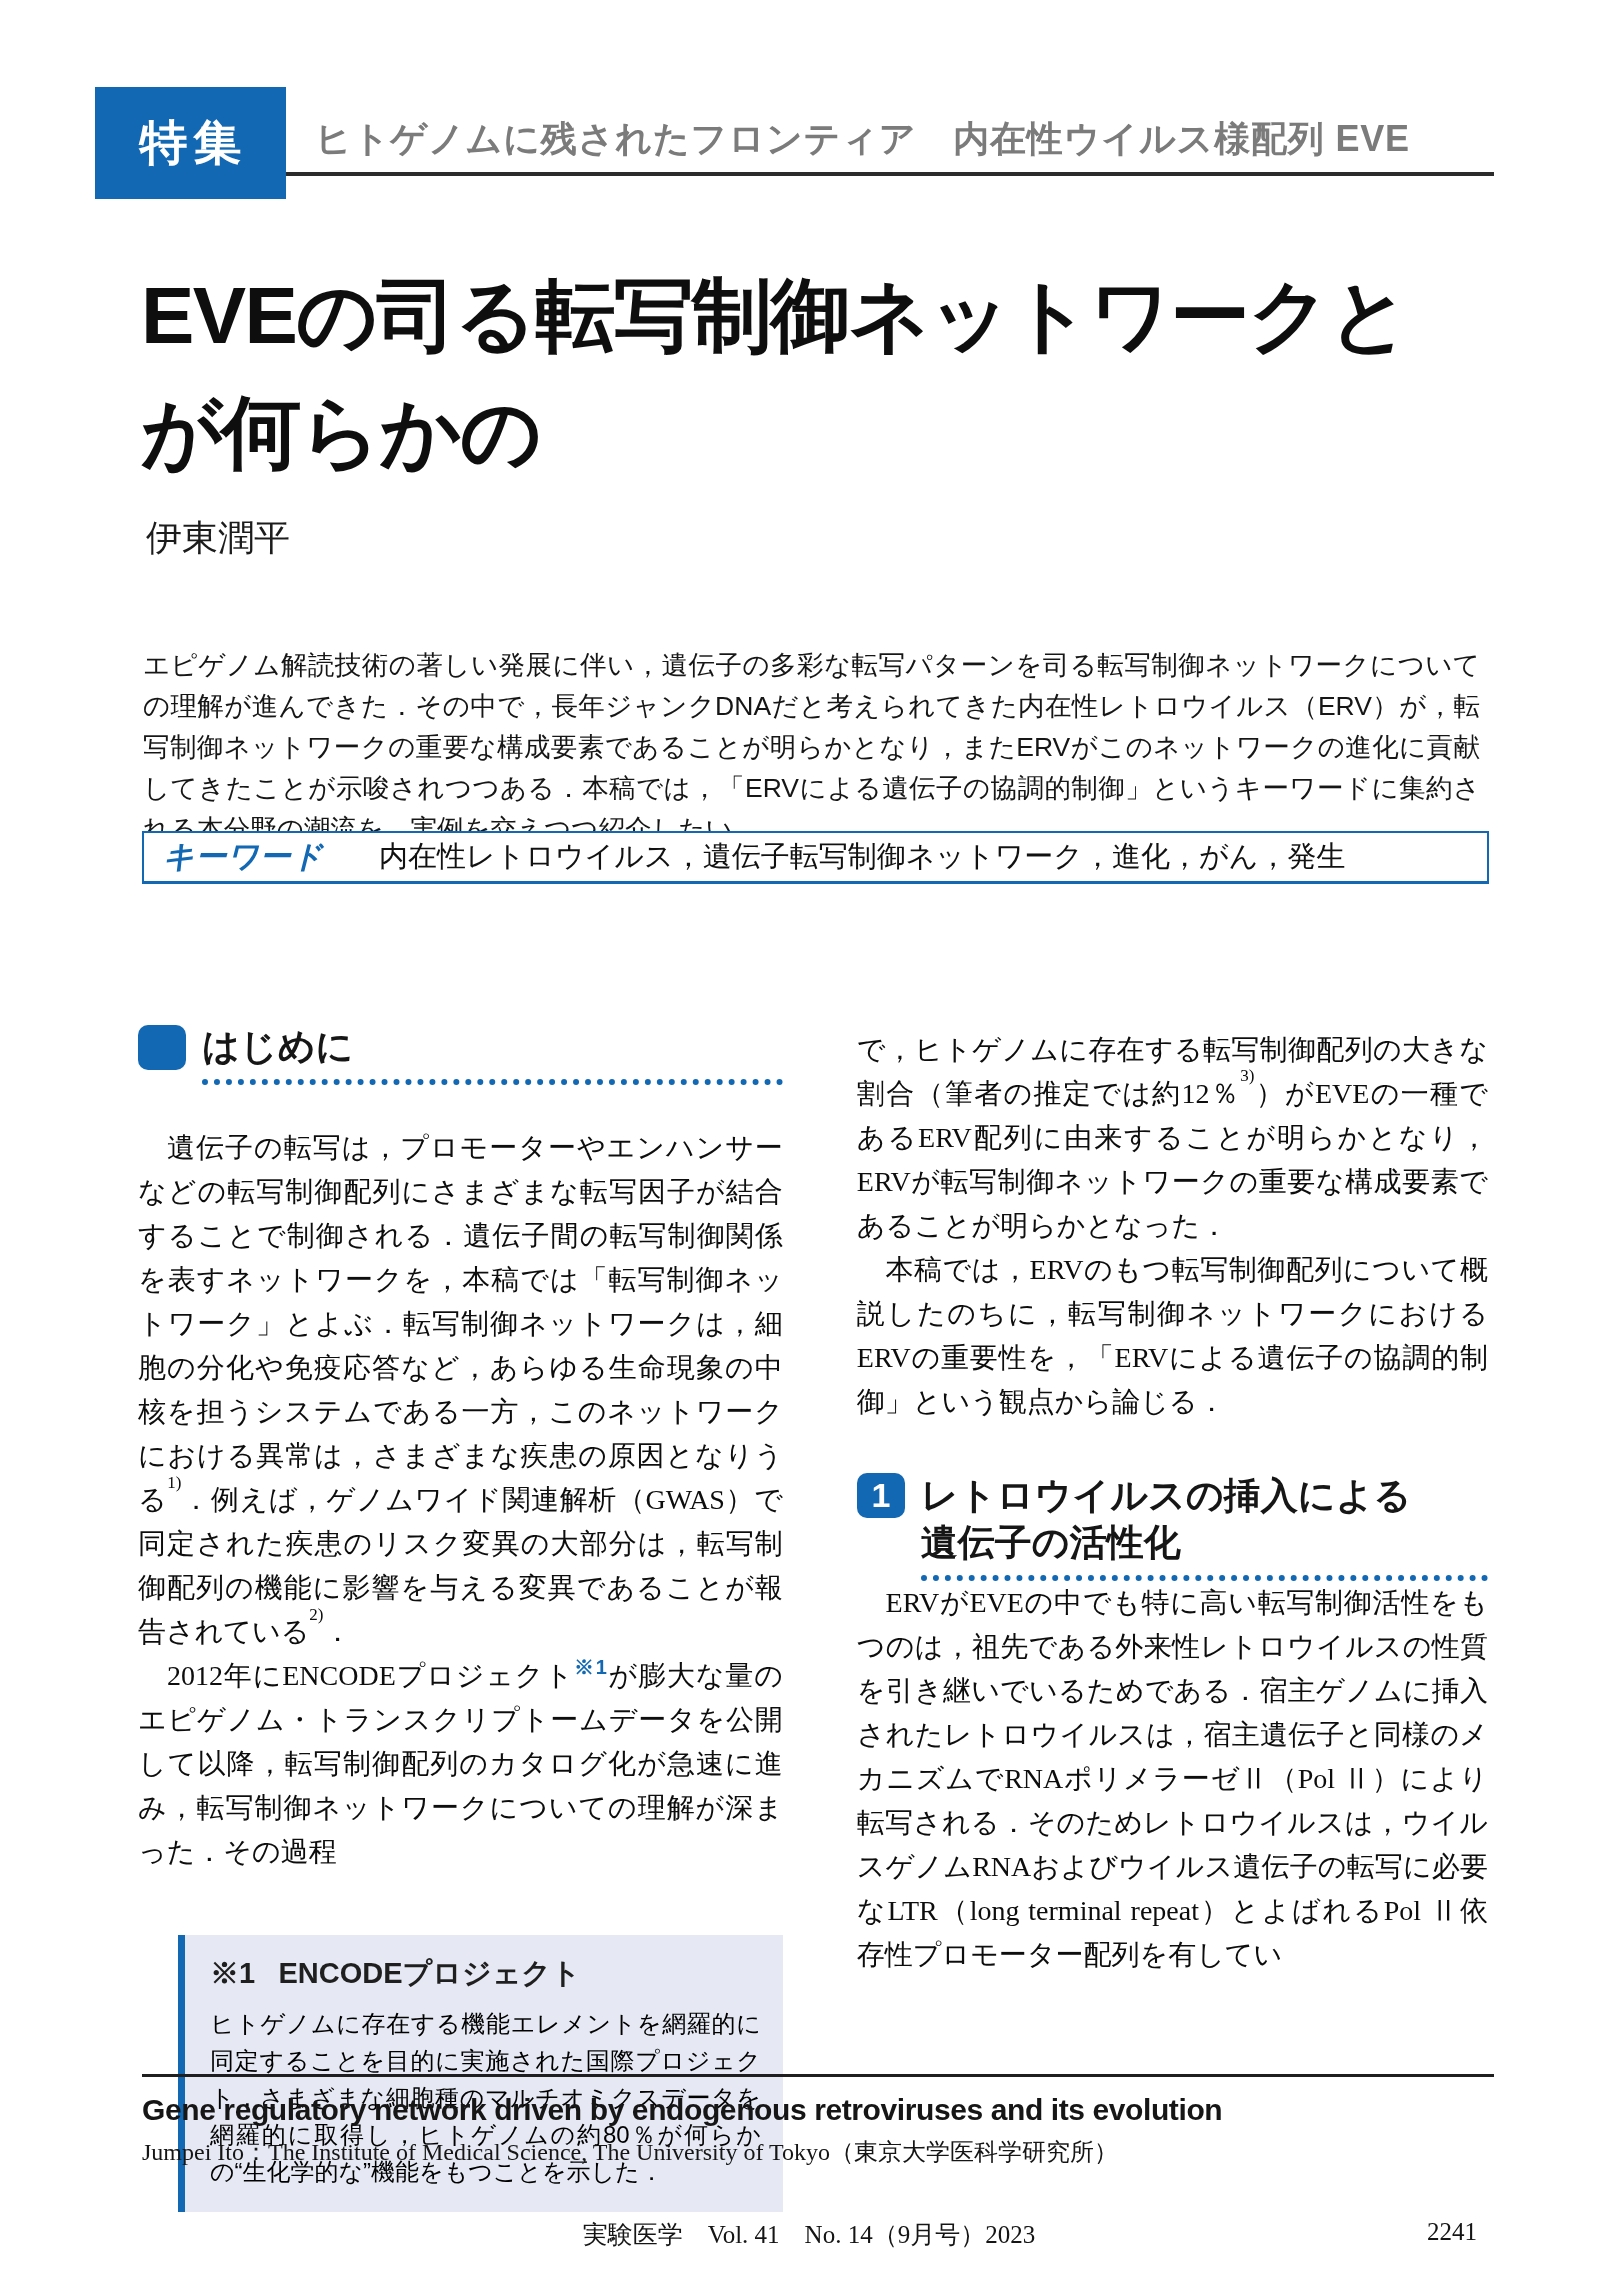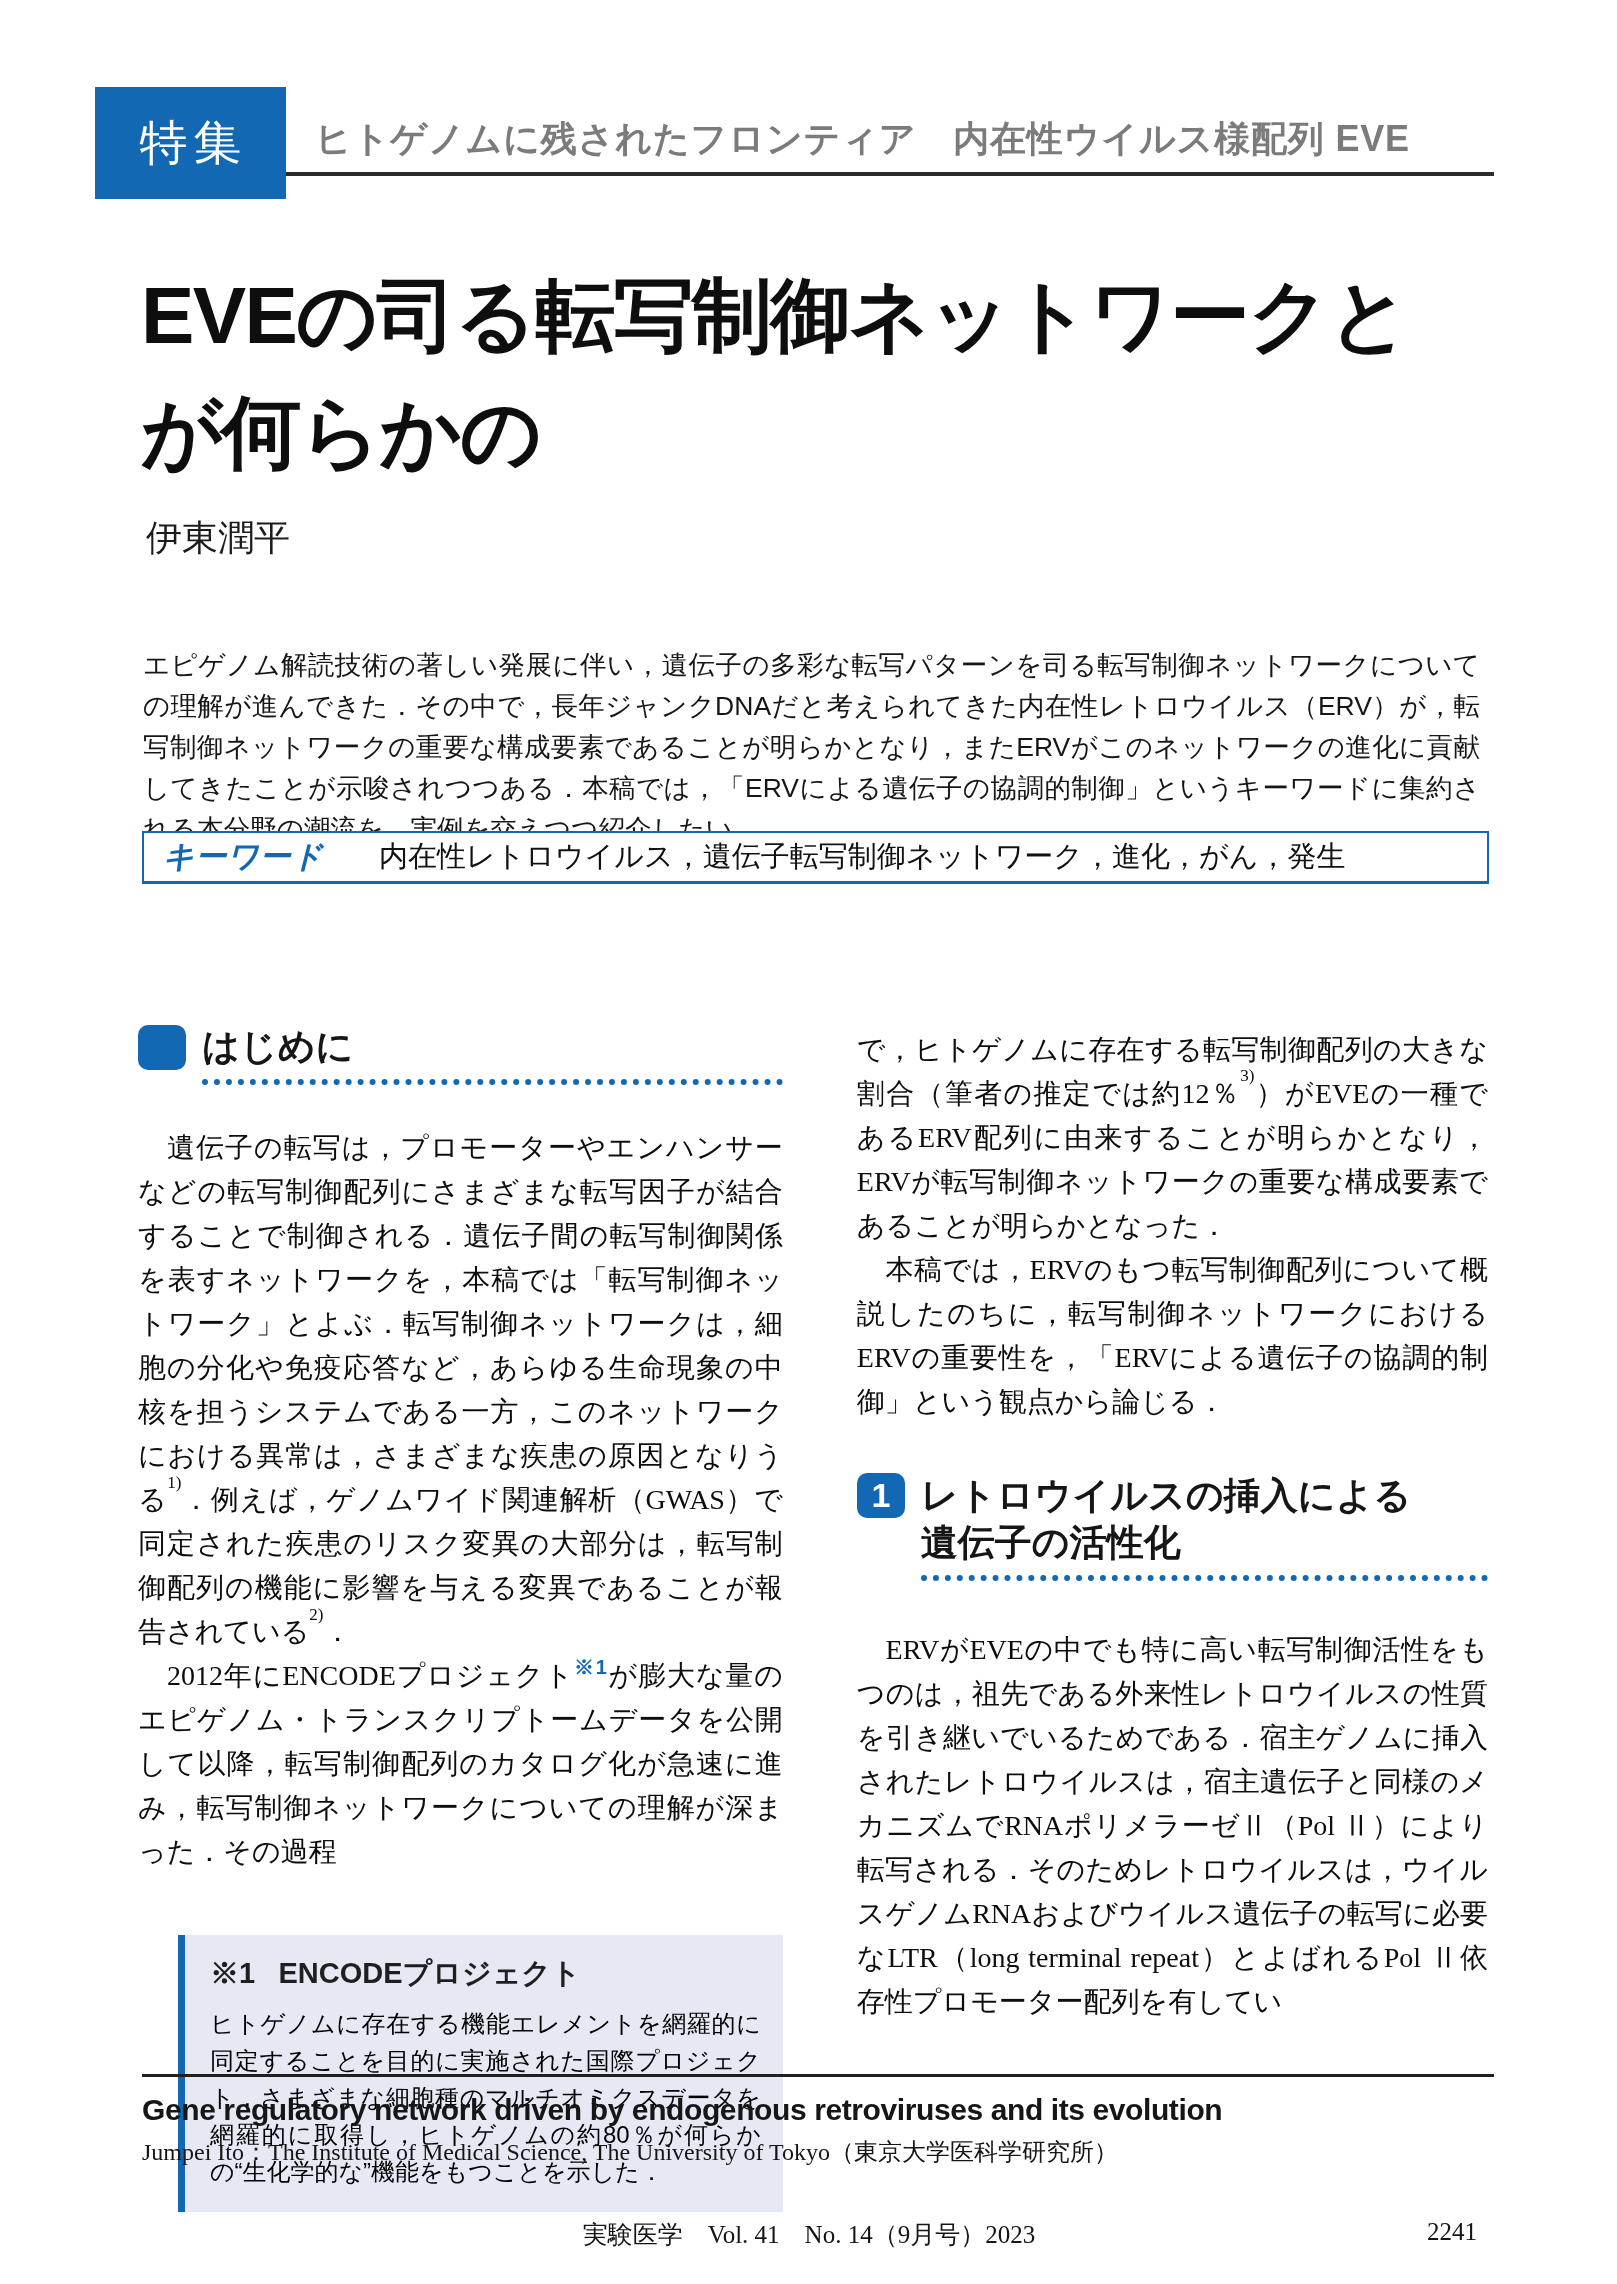--- a/index.html
+++ b/index.html
@@ -12,21 +12,21 @@
   .page{
     position:relative;width:1618px;height:2284px;background:#fff;
     overflow:hidden;color:#111;
     font-family:"Liberation Sans",sans-serif;
   }
   
   .kicker-box{
     position:absolute;left:95px;top:87px;width:191px;height:112px;
     background:var(--accent);display:flex;align-items:center;justify-content:center;
   }
-  .kicker-label{color:#fff;font-size:48px;font-weight:400;letter-spacing:6.2px;text-indent:6.2px;}
+  .kicker-label{color:#fff;font-size:48px;font-weight:700;letter-spacing:6.2px;text-indent:6.2px;}
   .series-title{
     position:absolute;left:315px;top:115px;
     font-size:36px;font-weight:700;color:var(--header-gray);letter-spacing:0.8px;white-space:nowrap;
   }
   .header-rule{position:absolute;left:286px;top:172px;width:1208px;height:3.9px;background:var(--rule-dark);}
   
   .main-title{
     position:absolute;left:141px;top:257px;width:1356px;
     font-size:80px;line-height:117px;font-weight:900;color:#0e0e0e;letter-spacing:-1.6px;
   }
@@ -68,21 +68,21 @@
     position:absolute;left:0;top:1.6px;width:48px;height:45px;border-radius:10px;
     background:var(--accent);display:flex;align-items:center;justify-content:center;
   }
   .sec-icon .num{color:#fff;font-size:34px;font-weight:700;}
   .sec-title{
     margin-left:64px;font-size:37px;line-height:47px;font-weight:900;color:#161616;letter-spacing:0px;
   }
   .dotline{margin-left:64px;border-bottom:6.2px dotted var(--accent);height:0;margin-top:9.4px;}
   .intro-p1{margin-top:41px;}
   .sec1-head{margin-top:48px;}
-  .sec1-p1{margin-top:47px;}
+  .sec1-p1{}
   .rc-p1{margin-top:4.7px;}
   
   .note-box{
     margin-top:61px;background:var(--note-bg);
     border-left:7px solid var(--accent);
     padding:18.7px 22px 22px 25px;box-sizing:border-box;margin-left:40px;
   }
   .note-title{font-size:29px;font-weight:700;color:#1f1f1f;}
   .note-title .gap{display:inline-block;width:23.4px;}
   .note-body{

